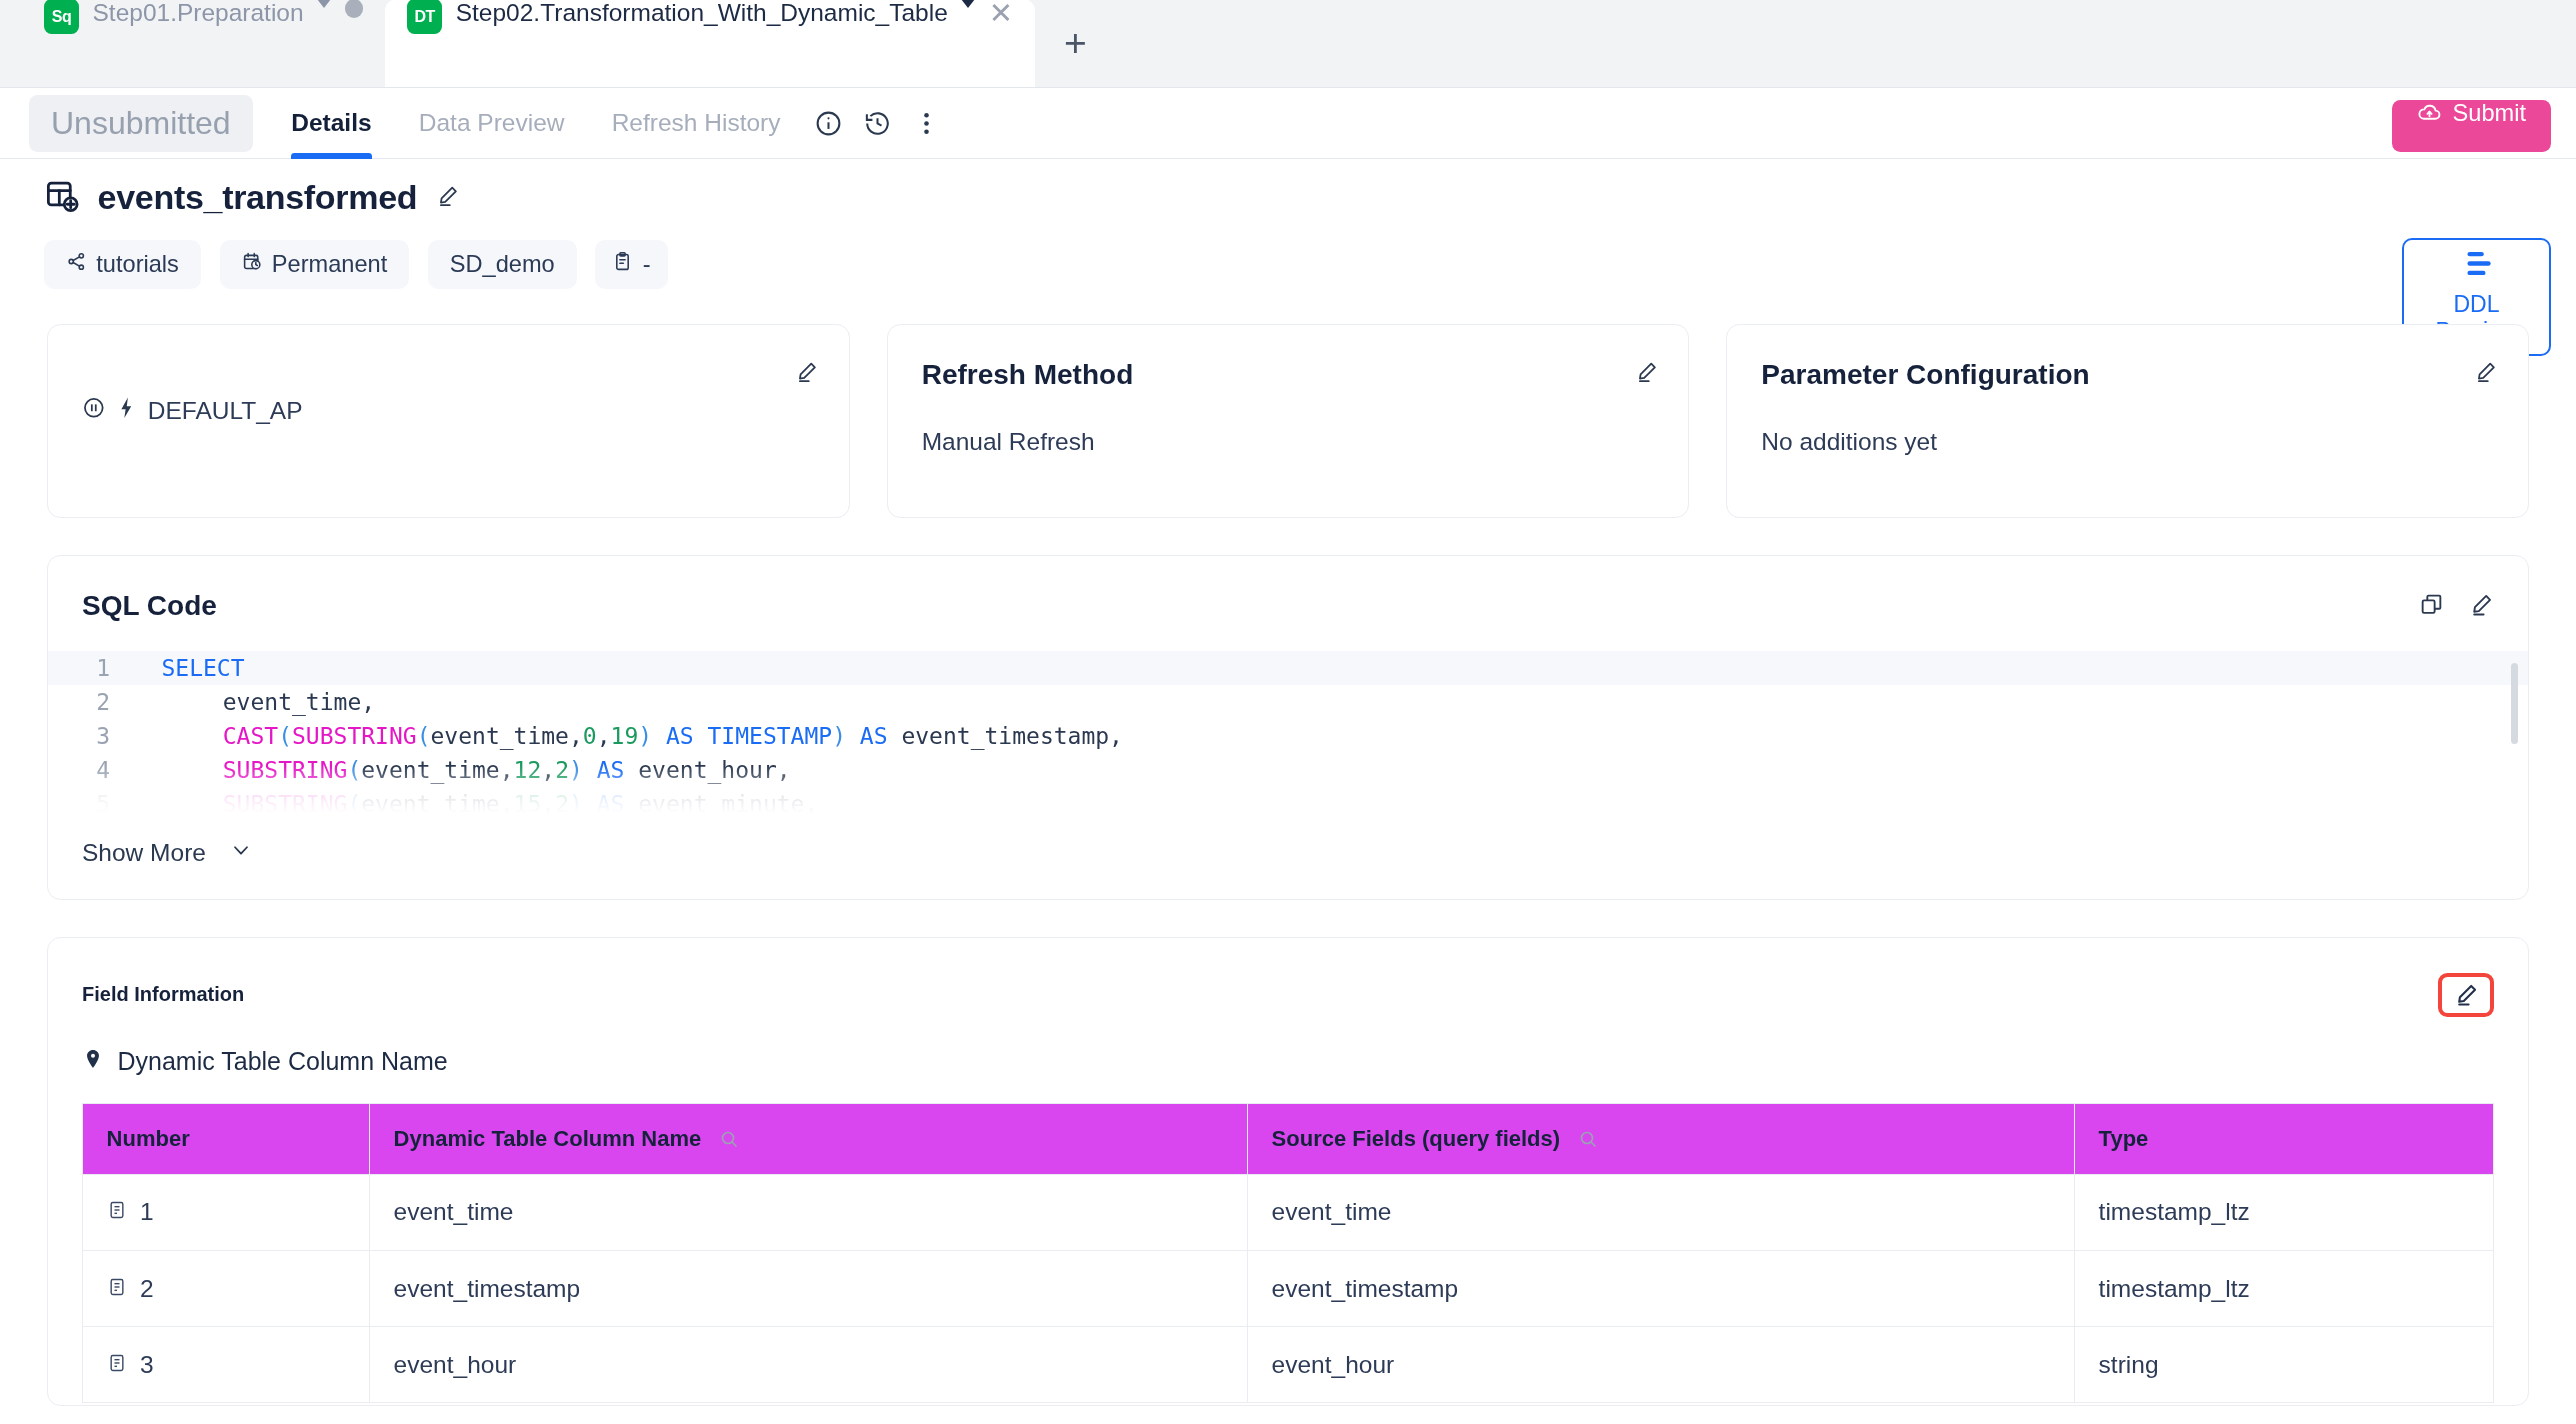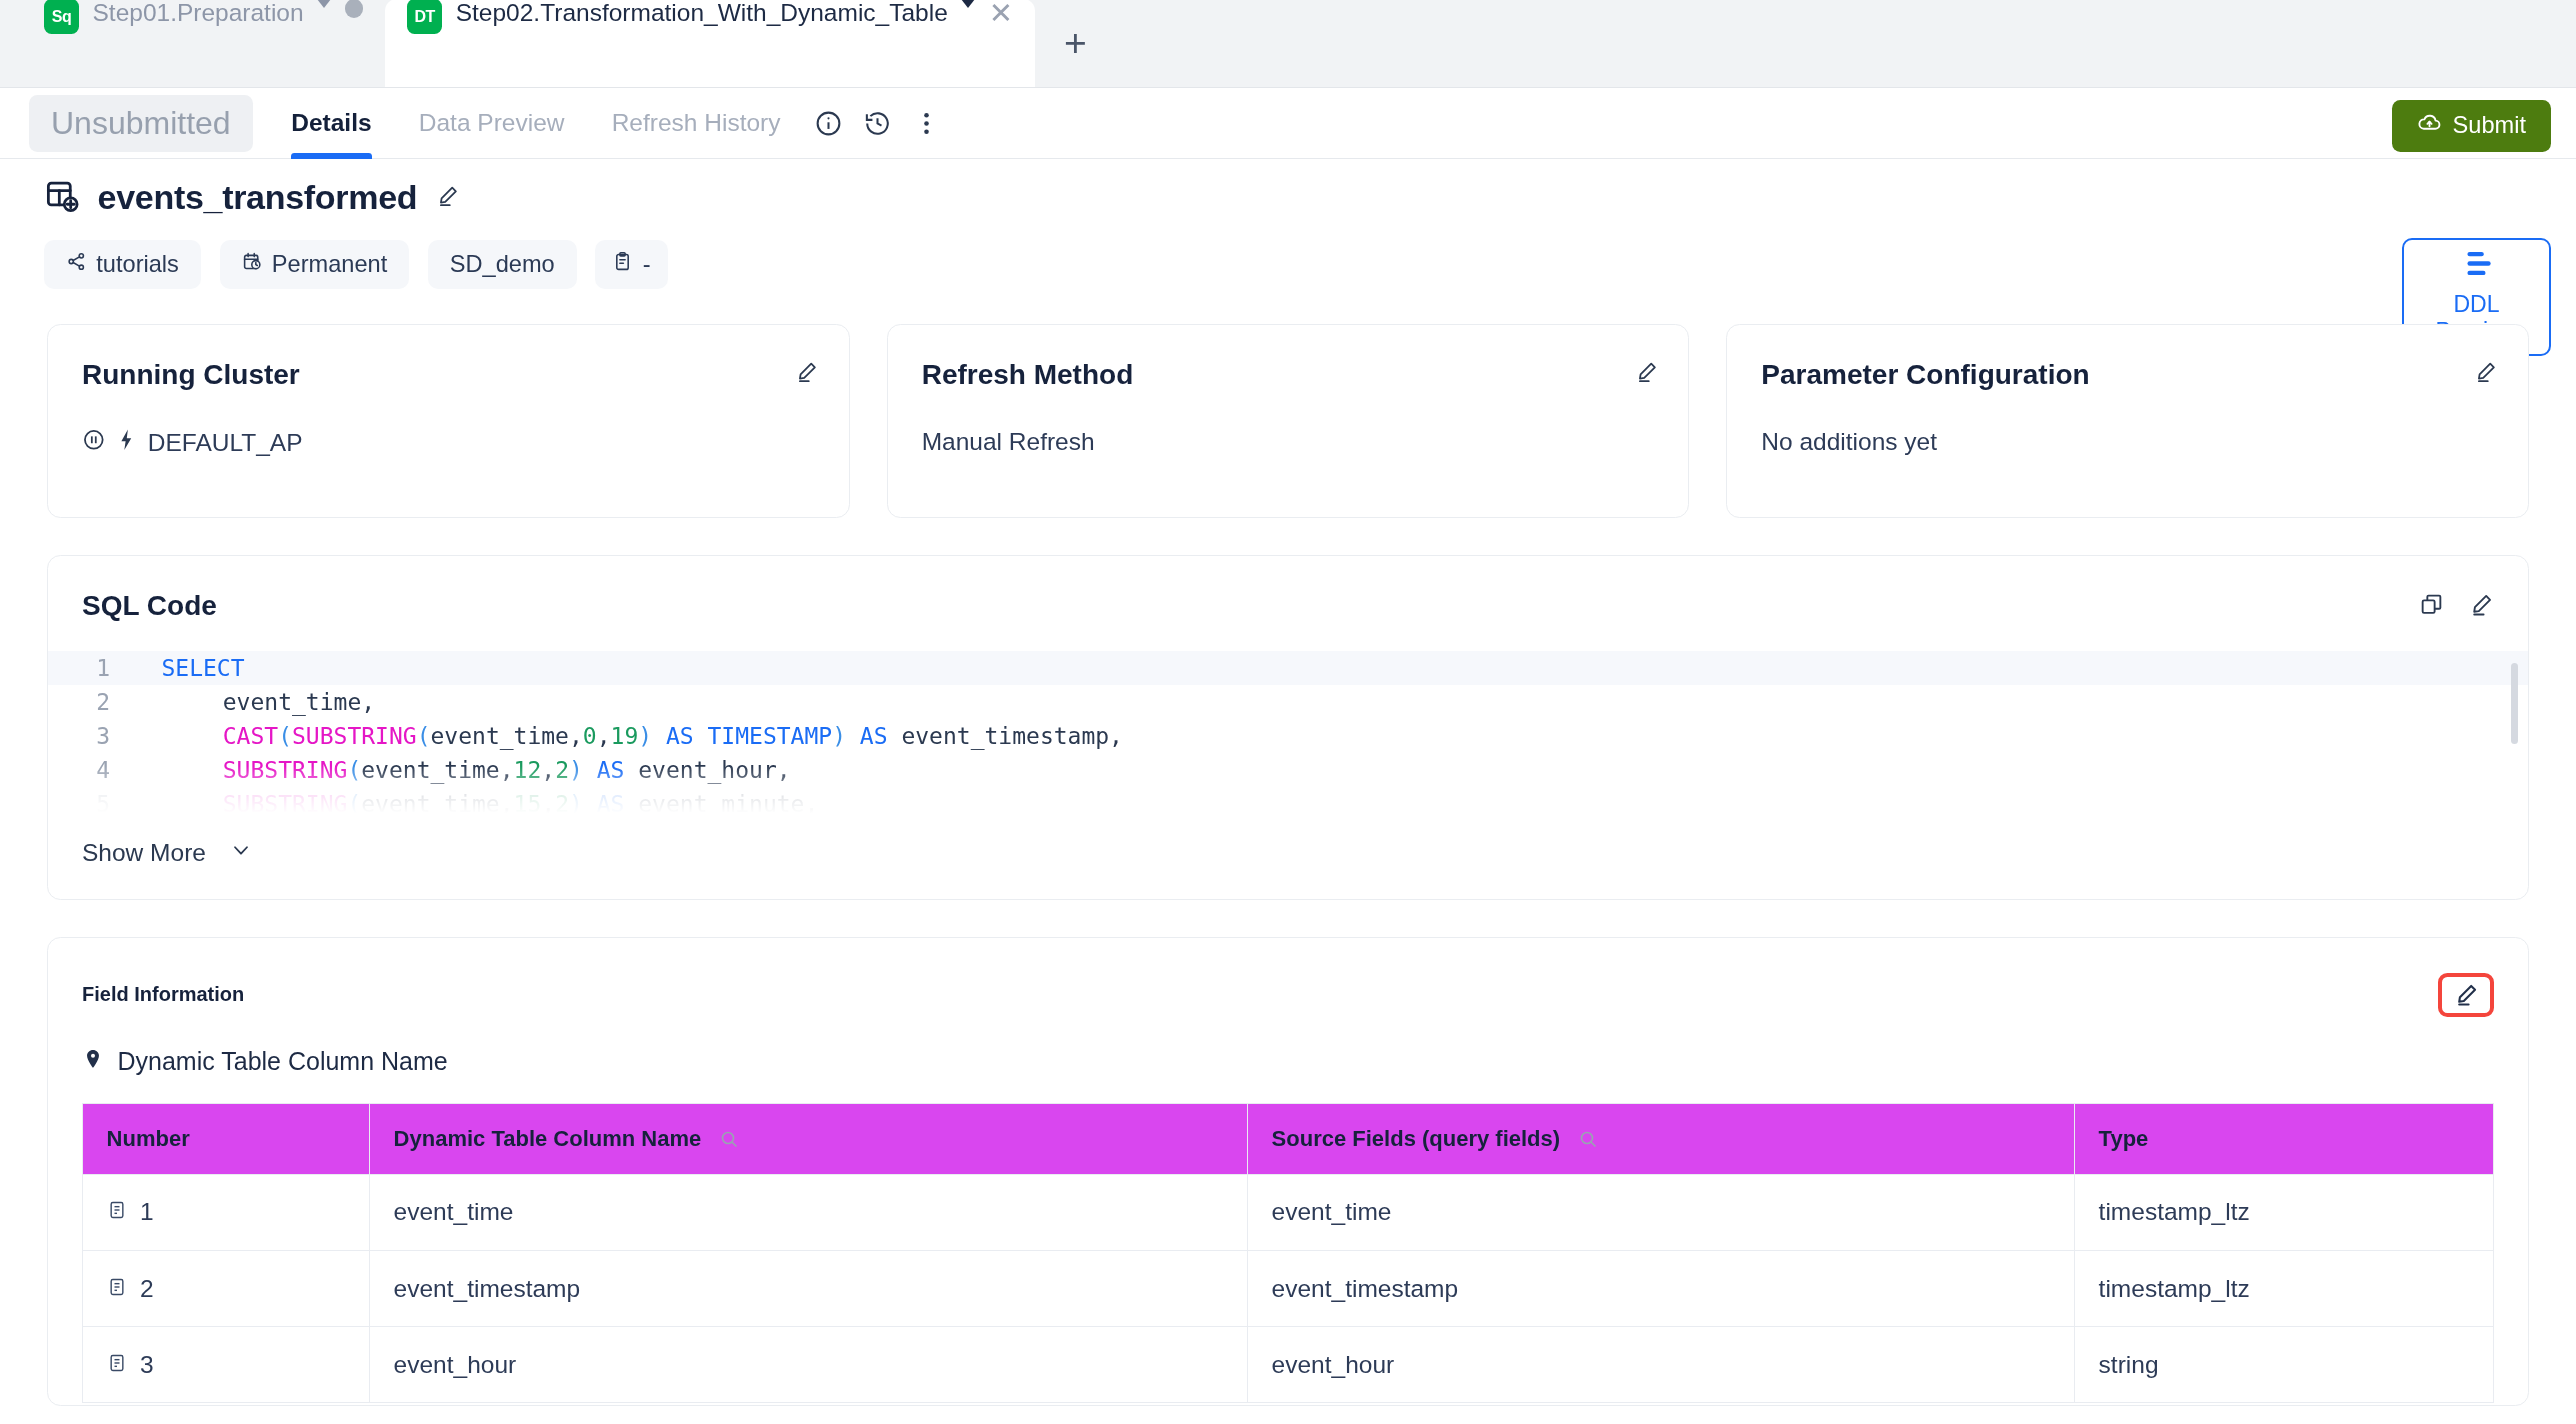--- a/index.html
+++ b/index.html
@@ -88,24 +88,24 @@
     content: ""; position: absolute; left: 23.6px; right: 23.6px; bottom: 0;
     height: 5.9px; background: #1a6cf5; border-radius: 3.4px 3.4px 0 0;
   }
   .ticon {
     width: 49px; height: 49px; display: flex; align-items: center; justify-content: center;
     color: #2b3950;
   }
   .ticon svg { display: block; }
   .submit-btn {
     position: absolute; right: 25px; top: 11.8px;
-    background: #4d7c0f; color: #fff;
+    background: #ec4899; color: #fff;
     font-size: 23.6px; font-weight: 400;
     padding: 0 25px; height: 52px; border-radius: 8.4px;
-    display: flex; align-items: center; gap: 11px;
+    display: flex; align-items: flex-start; gap: 11px;
     border: none; cursor: pointer;
   }
 
   
   .header { padding: 18.6px 0 0 0; position: relative; }
   .title-row {
     display: flex; align-items: center; gap: 18.6px;
     padding-left: 44px;
   }
   .title-txt { font-size: 34px; font-weight: 700; color: #16223c; letter-spacing: -0.3px; }
@@ -379,21 +379,20 @@
     <span class="ddl-label">
       <span>DDL</span><br>
       <span>Preview</span>
     </span>
   </div>
 </div>
 
 <div class="cards">
 
   <div class="card">
-    <div class="card-title">Running Cluster</div>
     <div class="card-body">
       <span>
         <svg width="23.6" height="23.6" viewBox="0 0 24 24" fill="none" stroke="#2b3950" stroke-width="1.8">
           <circle cx="12" cy="12" r="9"></circle>
             <line x1="10" y1="8.5" x2="10" y2="15.5"></line>
             <line x1="14" y1="8.5" x2="14" y2="15.5"></line>
         </svg>
       </span>
       <span>
         <svg width="18.6" height="23.6" viewBox="0 0 14 24" fill="#2b3950">

